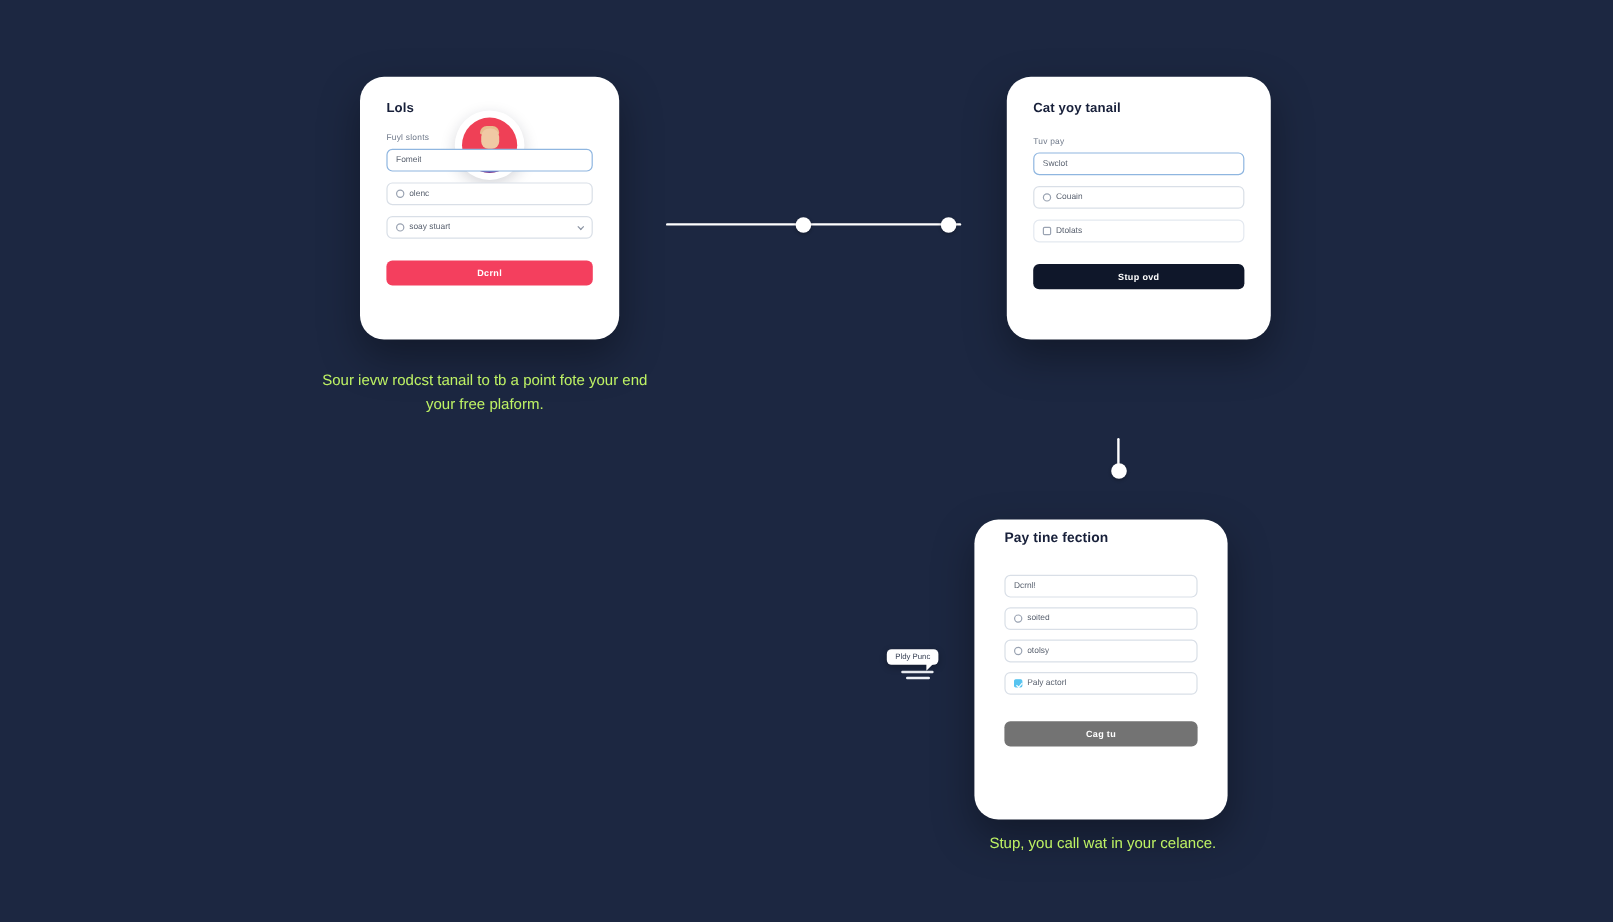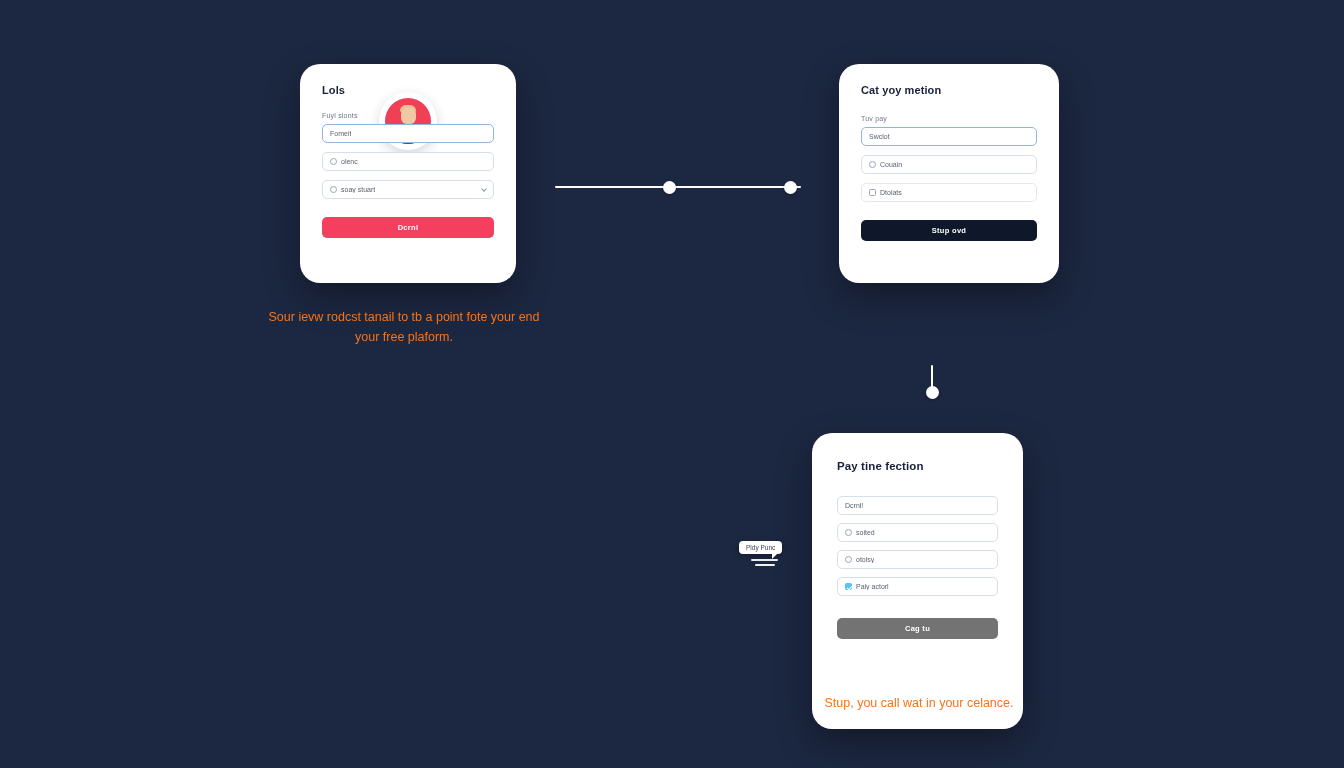--- a/index.html
+++ b/index.html
@@ -170,31 +170,31 @@
     width: 220px; height: 219px;
     padding: 20px 22px;
   }
   #card-pay .card-title { font-size: 11px; margin-bottom: 19px; }
   #card-pay .fields { display: flex; flex-direction: column; gap: 9px; }
   #card-pay .cta { margin-top: 18px; background: #0f172a; }
 
   
   #card-checkout {
     left: 812px; top: 433px;
-    width: 211px; height: 296px;
-    padding: 27px 25px;
+    width: 211px; height: 250px;
+    padding: 10px 25px;
   }
   #card-checkout .card-title { font-size: 11.5px; margin-bottom: 24px; }
   #card-checkout .fields { display: flex; flex-direction: column; gap: 8px; }
   #card-checkout .cta { margin-top: 22px; background: #737373; }
 
   
   .caption {
     position: absolute;
-    color: #f97316;
+    color: #bef264;
     font-size: 12.5px;
     line-height: 20px;
     text-align: center;
   }
   #caption-profile { left: 268px; top: 307px; width: 272px; }
   #caption-pay     { left: 808px; top: 307px; width: 282px; }
   #caption-final   { left: 790px; top: 693px; width: 258px; }
 
   
   .conn-line-h {
@@ -298,21 +298,21 @@
         <span class="mini-icon round"></span>
         <span class="field-text">soay stuart</span>
         <span class="chevron"></span>
       </div>
     </div>
 
     <div class="cta">Dcrnl</div>
   </div>
 
   <div class="card" id="card-pay">
-    <div class="card-title">Cat yoy metion</div>
+    <div class="card-title">Cat yoy tanail</div>
 
     <div class="field-label">Tuv pay</div>
 
     <div class="fields">
       <div class="field focused">
         <span class="field-text">Swclot</span>
       </div>
       <div class="field">
         <span class="mini-icon round"></span>
         <span class="field-text">Couain</span>

